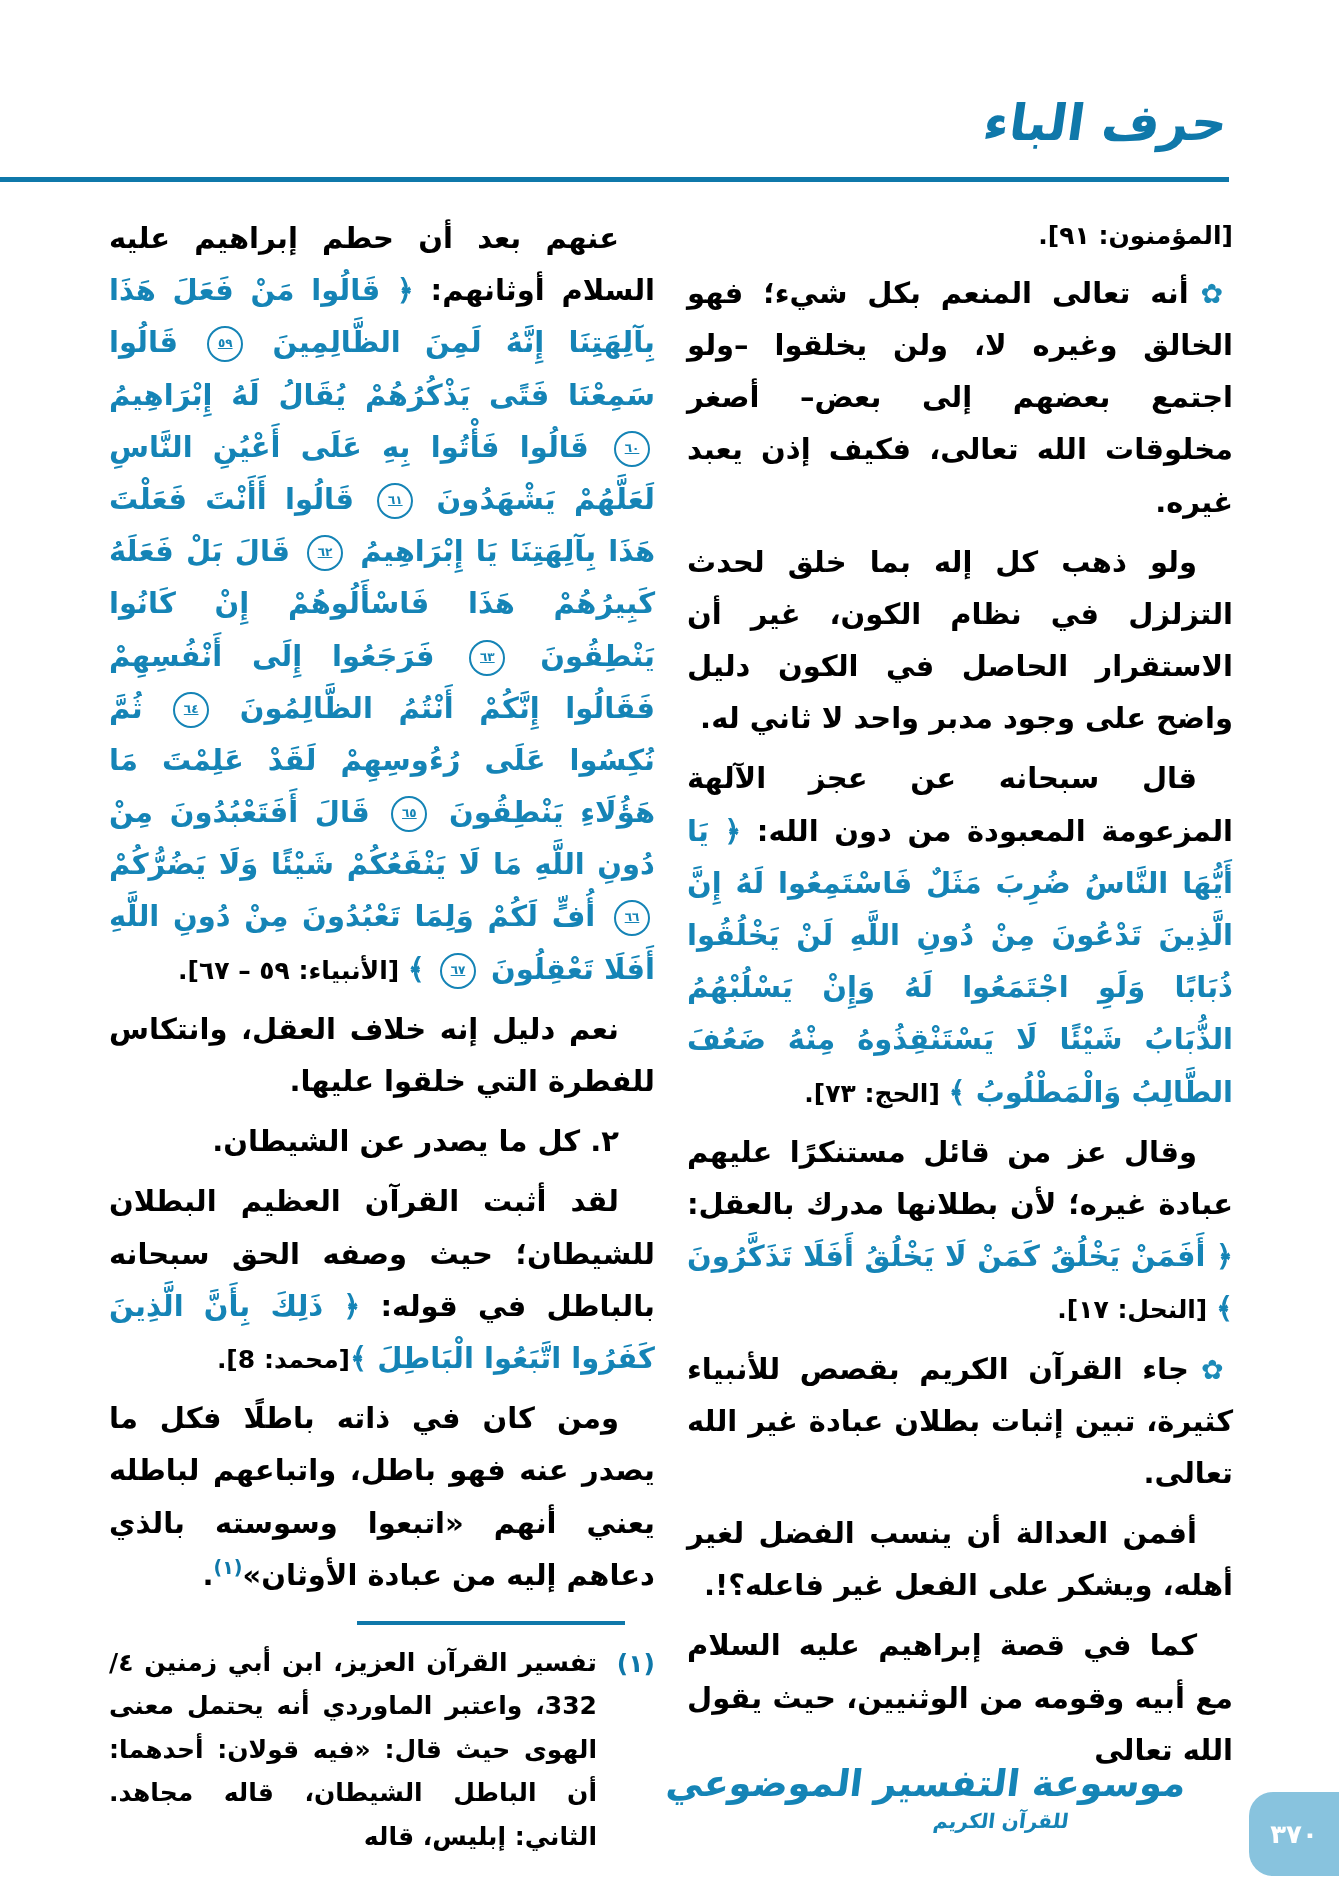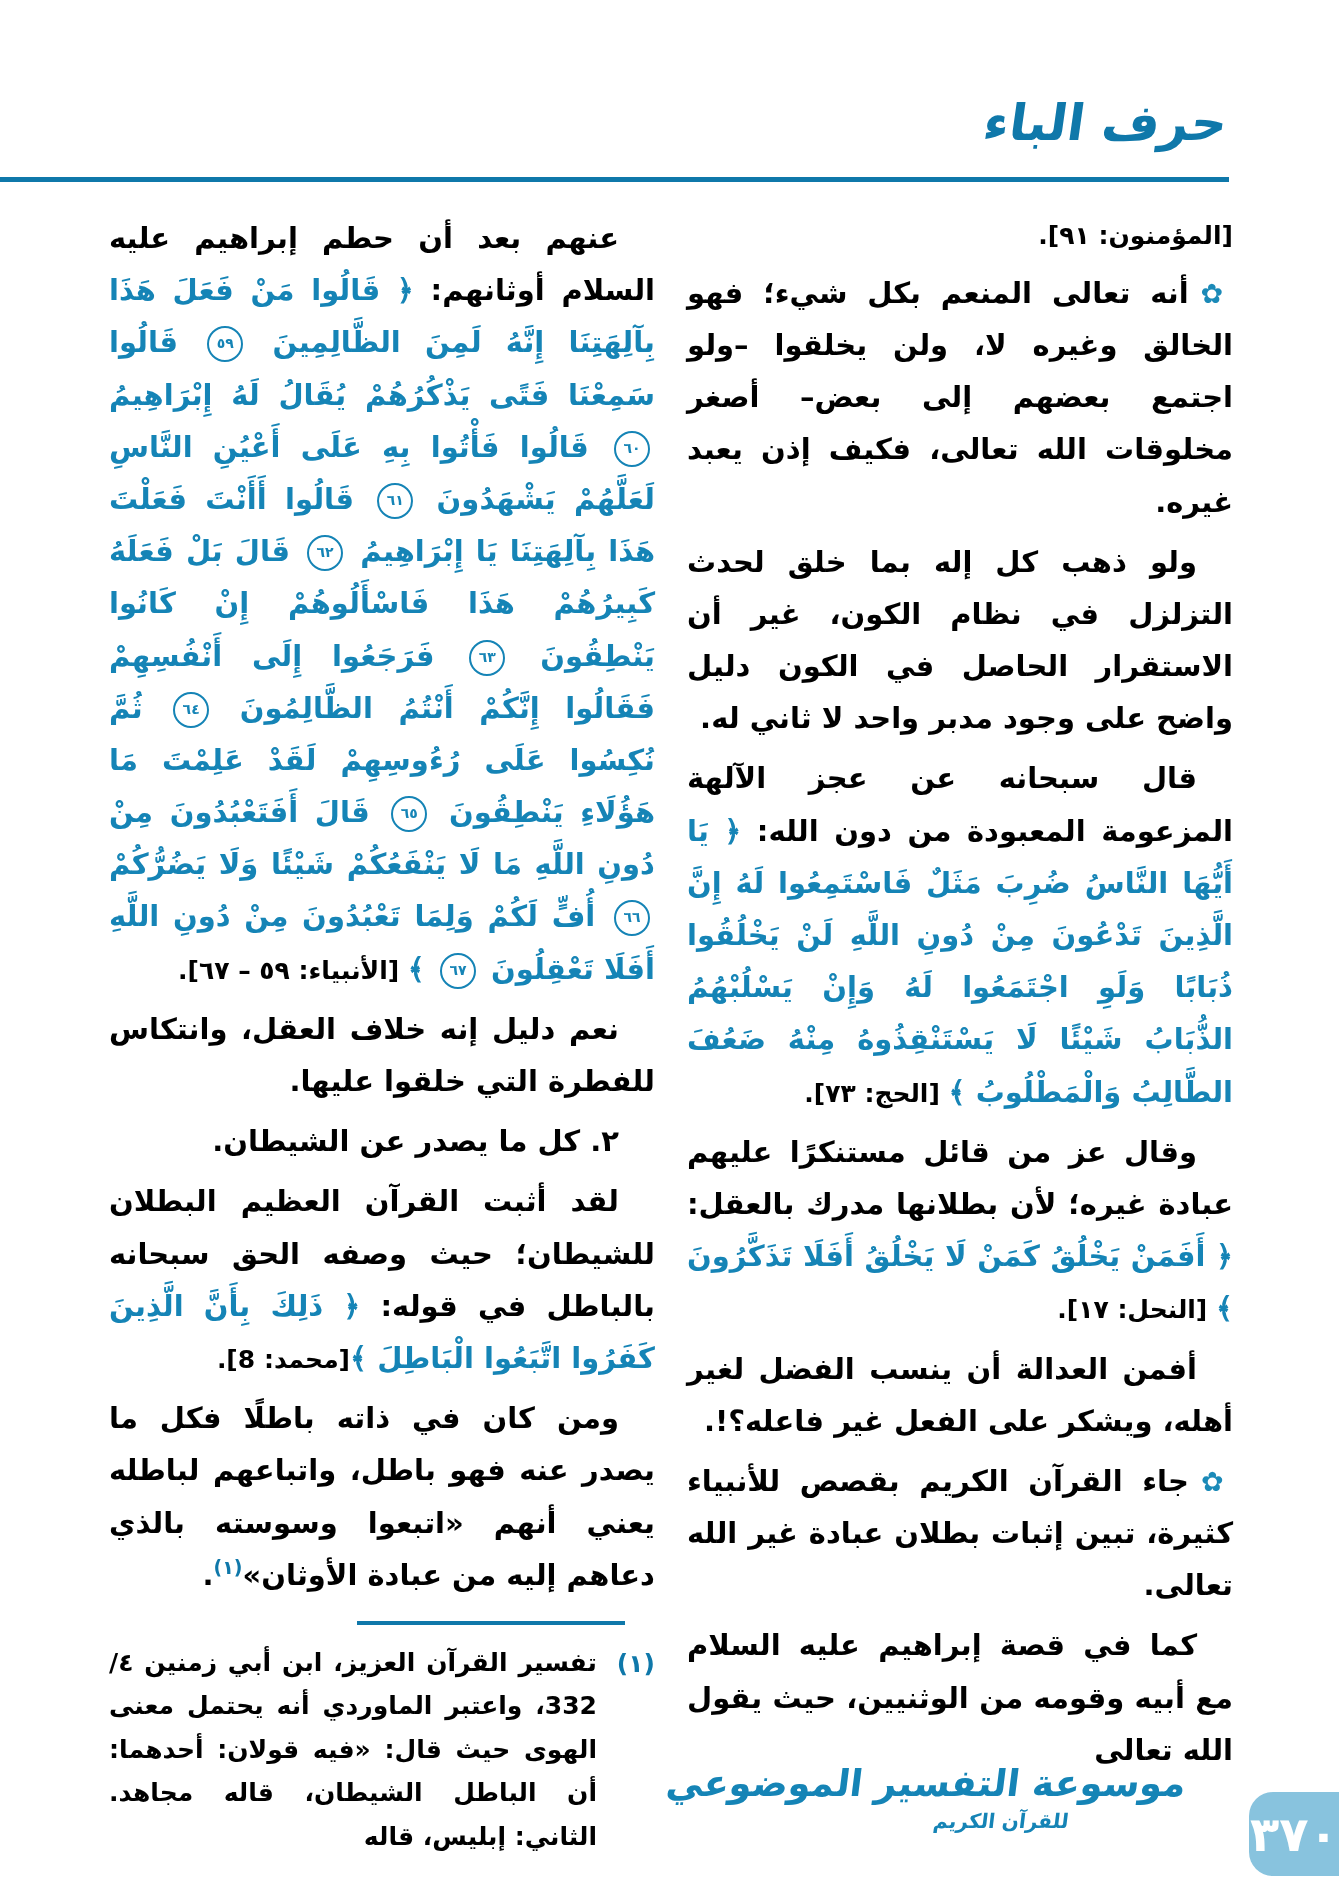--- a/index.html
+++ b/index.html
@@ -32,22 +32,22 @@
   .para.ref-line{font-size:26px;text-indent:0;}
   .para.quran-block{text-indent:0;}
   .para.bullet{text-indent:0;}
   .seg-quran{color:#1584b6;}
   .seg-ref{font-size:25px;}
   .seg-sup{color:#0f78aa;font-size:19px;vertical-align:super;}
   .ayah-num{
     display:inline-block;box-sizing:border-box;
     width:36px;height:36px;line-height:31px;
     border:2px solid #1584b6;border-radius:50%;
-    text-align:center;font-size:14px;color:#1584b6;
-    margin:0 5px;vertical-align:middle;text-indent:0;
+    text-align:center;font-size:12px;color:#1584b6;
+    margin:0 5px;vertical-align:middle;text-indent:0;text-decoration:underline;
   }
   .flower{
     color:#1b8ab8;font-size:27px;margin-left:12px;vertical-align:baseline;
   }
   
   .footnote-sep{
     width:268px;height:4px;background:#0f78aa;
     margin:20px 30px 16px auto;
   }
   .footnote{
@@ -65,39 +65,39 @@
   .footer-logo .l1{
     font-size:37px;font-weight:bold;transform:skewX(-7deg);white-space:nowrap;
   }
   .footer-logo .l2{
     font-size:20px;font-weight:bold;margin-top:4px;transform:skewX(-7deg);
   }
   
   .page-pill{
     position:absolute;right:0;top:1792px;width:90px;height:84px;
     background:#88c3de;border-radius:24px 0 0 24px;
-    color:#ffffff;font-size:48px;font-weight:bold;
+    color:#ffffff;font-size:26px;font-weight:bold;
     text-align:center;line-height:84px;
   }
 </style>
 </head>
 <body>
 
 <div class="header-title">حرف الباء</div>
 <div class="header-rule"></div>
 
 <div class="content">
   <div class="col" id="col-right">
       <p class="para ref-line"><span class="seg-ref">[المؤمنون: ٩١].</span></p>
       <p class="para bullet"><span class="flower">✿</span><span class="seg-text">أنه تعالى المنعم بكل شيء؛ فهو الخالق وغيره لا، ولن يخلقوا –ولو اجتمع بعضهم إلى بعض– أصغر مخلوقات الله تعالى، فكيف إذن يعبد غيره.</span></p>
       <p class="para body"><span class="seg-text">ولو ذهب كل إله بما خلق لحدث التزلزل في نظام الكون، غير أن الاستقرار الحاصل في الكون دليل واضح على وجود مدبر واحد لا ثاني له.</span></p>
       <p class="para body"><span class="seg-text">قال سبحانه عن عجز الآلهة المزعومة المعبودة من دون الله: </span><span class="seg-quran">﴿ يَا أَيُّهَا النَّاسُ ضُرِبَ مَثَلٌ فَاسْتَمِعُوا لَهُ إِنَّ الَّذِينَ تَدْعُونَ مِنْ دُونِ اللَّهِ لَنْ يَخْلُقُوا ذُبَابًا وَلَوِ اجْتَمَعُوا لَهُ وَإِنْ يَسْلُبْهُمُ الذُّبَابُ شَيْئًا لَا يَسْتَنْقِذُوهُ مِنْهُ ضَعُفَ الطَّالِبُ وَالْمَطْلُوبُ ﴾</span><span class="seg-ref"> [الحج: ٧٣].</span></p>
       <p class="para body"><span class="seg-text">وقال عز من قائل مستنكرًا عليهم عبادة غيره؛ لأن بطلانها مدرك بالعقل: </span><span class="seg-quran">﴿ أَفَمَنْ يَخْلُقُ كَمَنْ لَا يَخْلُقُ أَفَلَا تَذَكَّرُونَ ﴾</span><span class="seg-ref"> [النحل: ١٧].</span></p>
+      <p class="para bullet"><span class="flower">✿</span><span class="seg-text">جاء القرآن الكريم بقصص للأنبياء كثيرة، تبين إثبات بطلان عبادة غير الله تعالى.</span></p>
       <p class="para body"><span class="seg-text">أفمن العدالة أن ينسب الفضل لغير أهله، ويشكر على الفعل غير فاعله؟!.</span></p>
-      <p class="para bullet"><span class="flower">✿</span><span class="seg-text">جاء القرآن الكريم بقصص للأنبياء كثيرة، تبين إثبات بطلان عبادة غير الله تعالى.</span></p>
       <p class="para body"><span class="seg-text">كما في قصة إبراهيم عليه السلام مع أبيه وقومه من الوثنيين، حيث يقول الله تعالى</span></p>
     </div>
   <div class="col" id="col-left">
     <div id="col-left-paras">
         <p class="para body"><span class="seg-text">عنهم بعد أن حطم إبراهيم عليه السلام أوثانهم: </span><span class="seg-quran">﴿ قَالُوا مَنْ فَعَلَ هَذَا بِآلِهَتِنَا إِنَّهُ لَمِنَ الظَّالِمِينَ <span class="ayah-num">٥٩</span> قَالُوا سَمِعْنَا فَتًى يَذْكُرُهُمْ يُقَالُ لَهُ إِبْرَاهِيمُ <span class="ayah-num">٦٠</span> قَالُوا فَأْتُوا بِهِ عَلَى أَعْيُنِ النَّاسِ لَعَلَّهُمْ يَشْهَدُونَ <span class="ayah-num">٦١</span> قَالُوا أَأَنْتَ فَعَلْتَ هَذَا بِآلِهَتِنَا يَا إِبْرَاهِيمُ <span class="ayah-num">٦٢</span> قَالَ بَلْ فَعَلَهُ كَبِيرُهُمْ هَذَا فَاسْأَلُوهُمْ إِنْ كَانُوا يَنْطِقُونَ <span class="ayah-num">٦٣</span> فَرَجَعُوا إِلَى أَنْفُسِهِمْ فَقَالُوا إِنَّكُمْ أَنْتُمُ الظَّالِمُونَ <span class="ayah-num">٦٤</span> ثُمَّ نُكِسُوا عَلَى رُءُوسِهِمْ لَقَدْ عَلِمْتَ مَا هَؤُلَاءِ يَنْطِقُونَ <span class="ayah-num">٦٥</span> قَالَ أَفَتَعْبُدُونَ مِنْ دُونِ اللَّهِ مَا لَا يَنْفَعُكُمْ شَيْئًا وَلَا يَضُرُّكُمْ <span class="ayah-num">٦٦</span> أُفٍّ لَكُمْ وَلِمَا تَعْبُدُونَ مِنْ دُونِ اللَّهِ أَفَلَا تَعْقِلُونَ <span class="ayah-num">٦٧</span> ﴾</span><span class="seg-ref"> [الأنبياء: ٥٩ – ٦٧].</span></p>
         <p class="para body"><span class="seg-text">نعم دليل إنه خلاف العقل، وانتكاس للفطرة التي خلقوا عليها.</span></p>
         <p class="para heading"><span class="seg-text">٢. كل ما يصدر عن الشيطان.</span></p>
         <p class="para body"><span class="seg-text">لقد أثبت القرآن العظيم البطلان للشيطان؛ حيث وصفه الحق سبحانه بالباطل في قوله: </span><span class="seg-quran">﴿ ذَلِكَ بِأَنَّ الَّذِينَ كَفَرُوا اتَّبَعُوا الْبَاطِلَ ﴾</span><span class="seg-ref">[محمد: 8].</span></p>
         <p class="para body"><span class="seg-text">ومن كان في ذاته باطلًا فكل ما يصدر عنه فهو باطل، واتباعهم لباطله يعني أنهم «اتبعوا وسوسته بالذي دعاهم إليه من عبادة الأوثان»</span><span class="seg-sup">(١)</span><span class="seg-text">.</span></p>
       </div>

